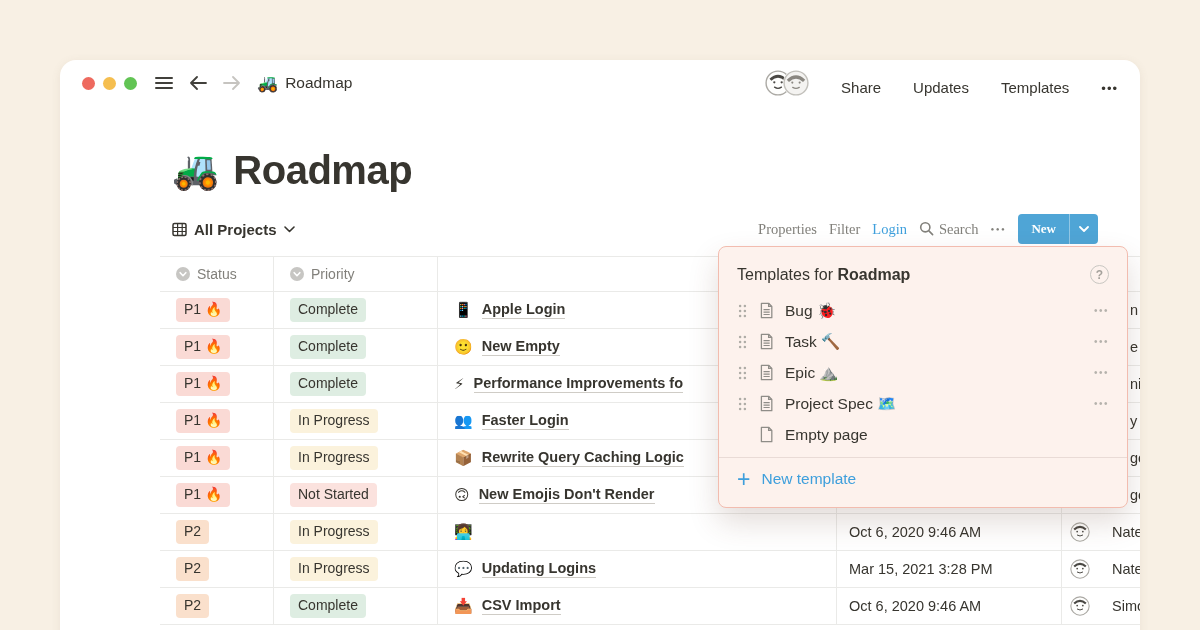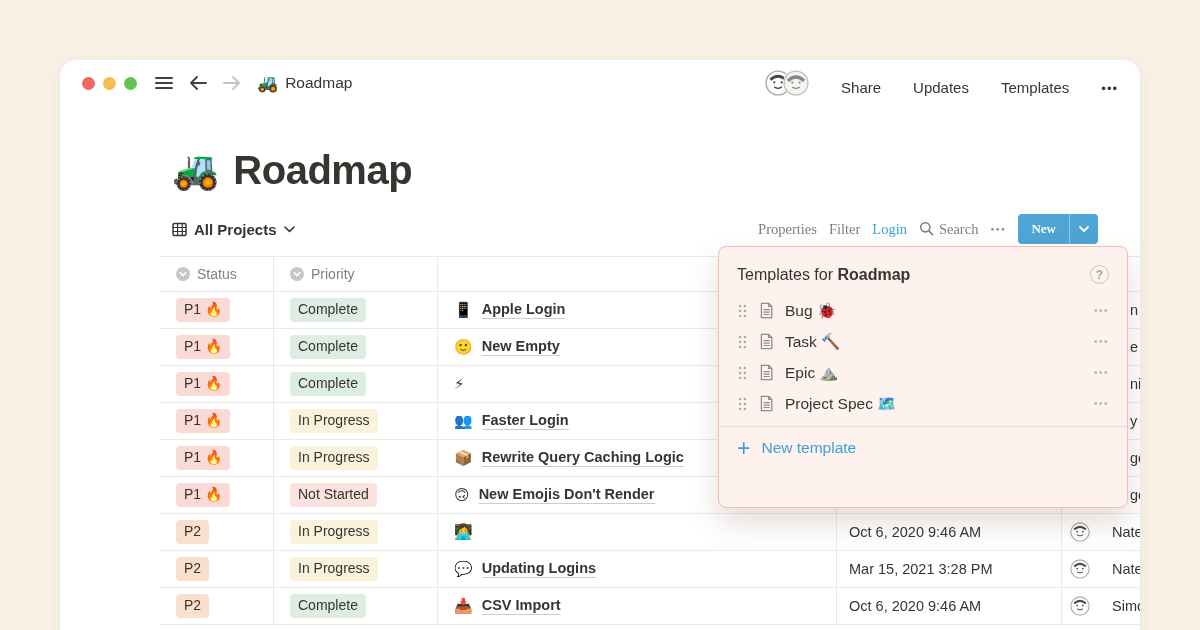--- a/index.html
+++ b/index.html
@@ -253,20 +253,21 @@
 
   <div class="grid-row trow">
     <div class="cell">
               <span class="pill pr pill-red">P1 🔥</span>
             </div>
     <div class="cell">
               <span class="pill st pill-green">Complete</span>
             </div>
     <div class="cell">
               <span class="proj-emoji">⚡</span>
+              <span class="proj-title">Performance Improvements fo</span>
             </div>
     <div class="cell c-date">
               <span></span>
             </div>
     <div class="cell c-person">
               <span></span>
             </div>
   </div>
 
   <div class="grid-row trow">
@@ -516,20 +517,29 @@
       <svg width="17" height="17" viewBox="0 0 16 16">
               <path d="M3.2 1.2H10L13 4.2V14.8H3.2Z" fill="none" stroke="#8F8D88" stroke-width="1.2" stroke-linejoin="round"></path>
               <path d="M10 1.2V4.2H13" fill="none" stroke="#8F8D88" stroke-width="1.2"></path>
               <path d="M5.2 7.2H11M5.2 9.5H11M5.2 11.8H11" stroke="#8F8D88" stroke-width="1.1"></path>
             </svg>
     </span>
     <span>Project Spec 🗺️</span>
     <span class="tpl-more">•••</span>
   </div>
 </div>
+    <div class="tpl-item empty">
+      <span class="picon">
+        <svg width="17" height="17" viewBox="0 0 16 16">
+            <path d="M3.2 1.2H10L13 4.2V14.8H3.2Z" fill="none" stroke="#8F8D88" stroke-width="1.2" stroke-linejoin="round"></path>
+            <path d="M10 1.2V4.2H13" fill="none" stroke="#8F8D88" stroke-width="1.2"></path>
+          </svg>
+      </span>
+      <span>Empty page</span>
+    </div>
     <div class="popup-divider"></div>
     <div class="new-template">
       <span class="plus">+</span>
       <span>New template</span>
     </div>
   </div>
 
 </div>
 
 </body></html>

